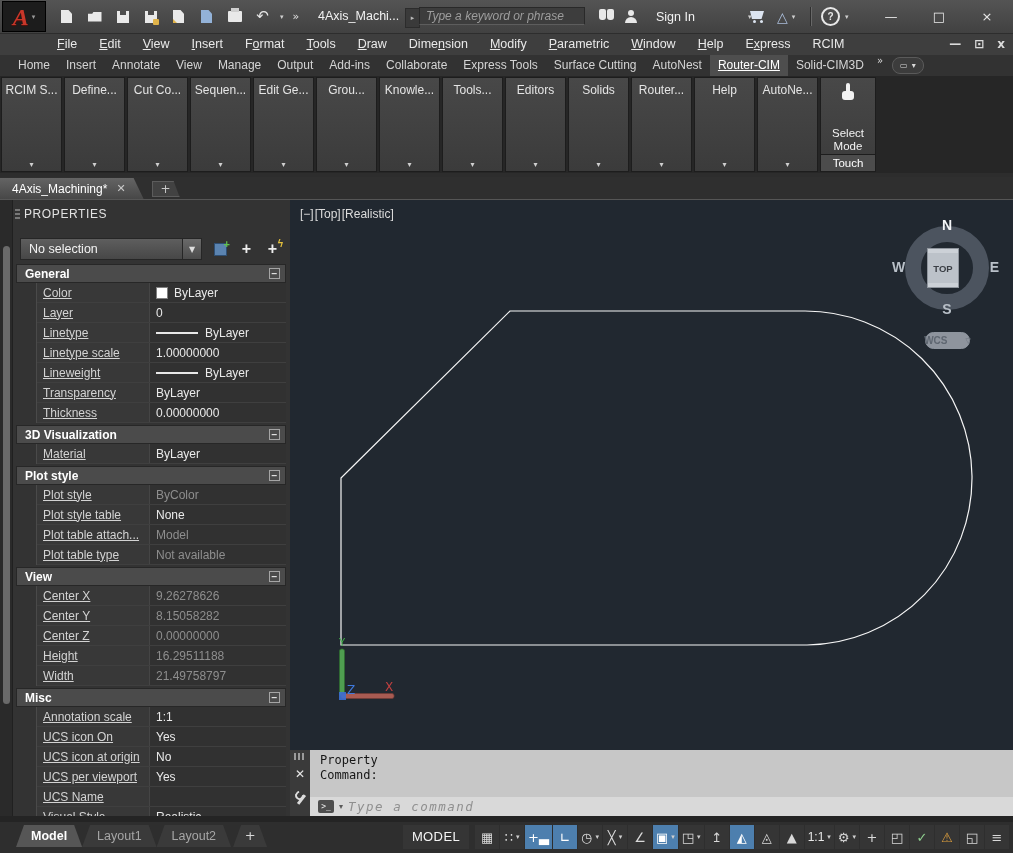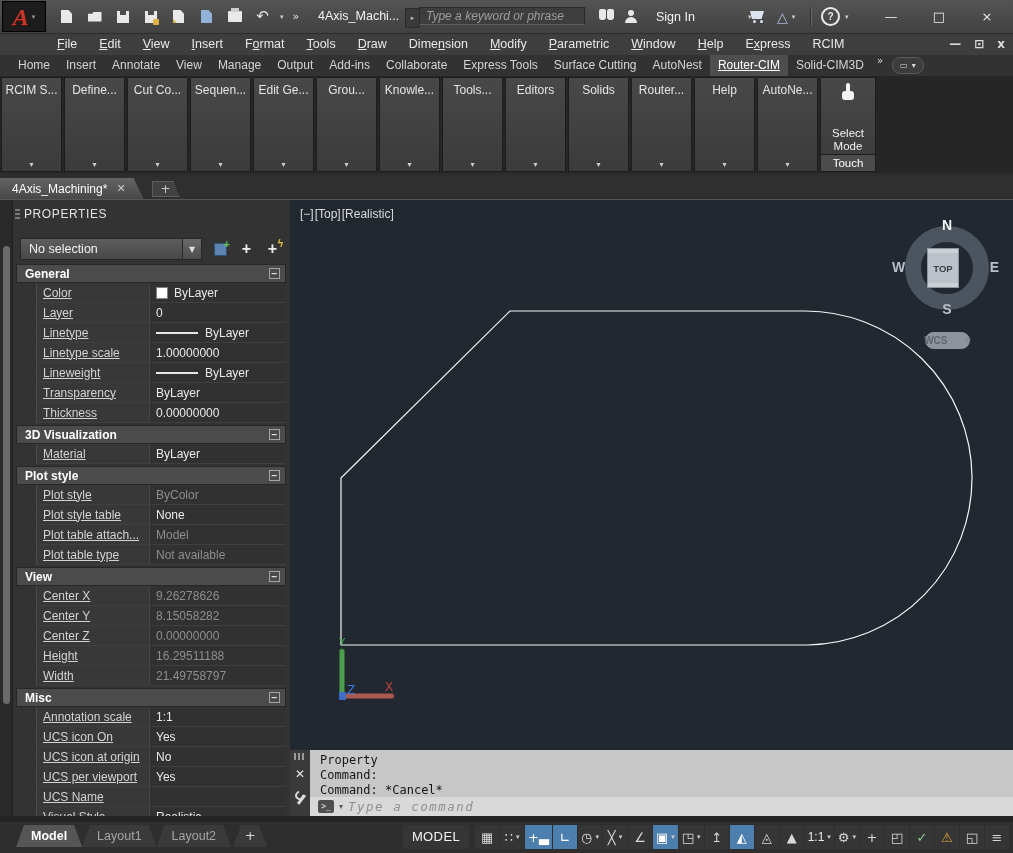--- a/index.html
+++ b/index.html
@@ -582,21 +582,20 @@
 
   <div class="cmdwin">
     <div class="cmd-side">
       <div class="cmd-grip"></div>
       <div class="cmd-x g">✕</div>
       <div class="cmd-wrench"></div>
     </div>
     <div class="cmd-hist" id="cmdhist">
         <div class="cmd-line">Property</div>
         <div class="cmd-line">Command:</div>
-        <div class="cmd-line">Command: *Cancel*</div>
       </div>
     <div class="cmd-input">
       <span class="cmd-prompt-icon"></span>
       <span class="cmd-caret g">▾</span>
       <span class="cmd-placeholder">Type a command</span>
     </div>
   </div>
   <div class="gapstrip"></div>
 
   <div class="statusbar">

